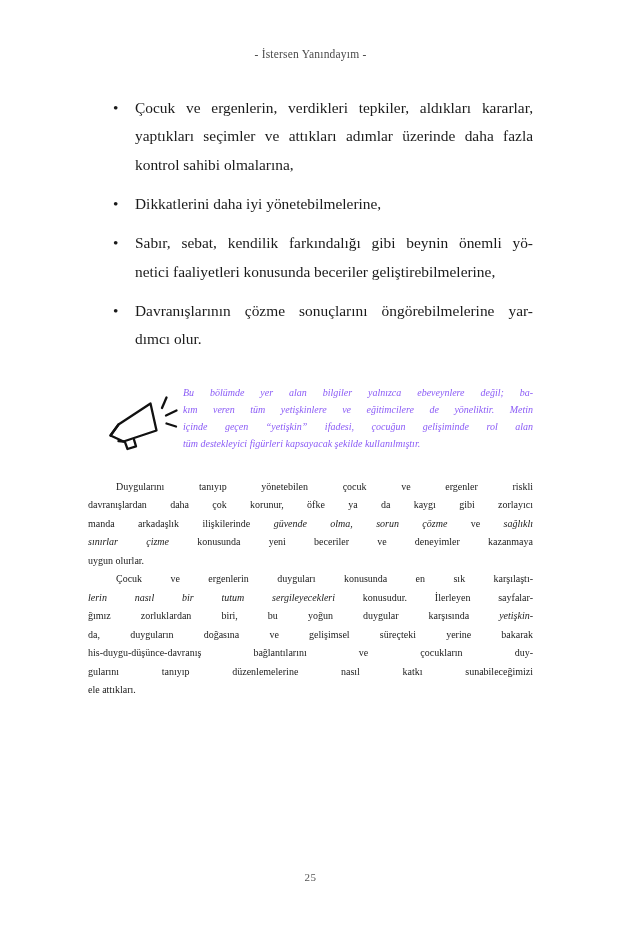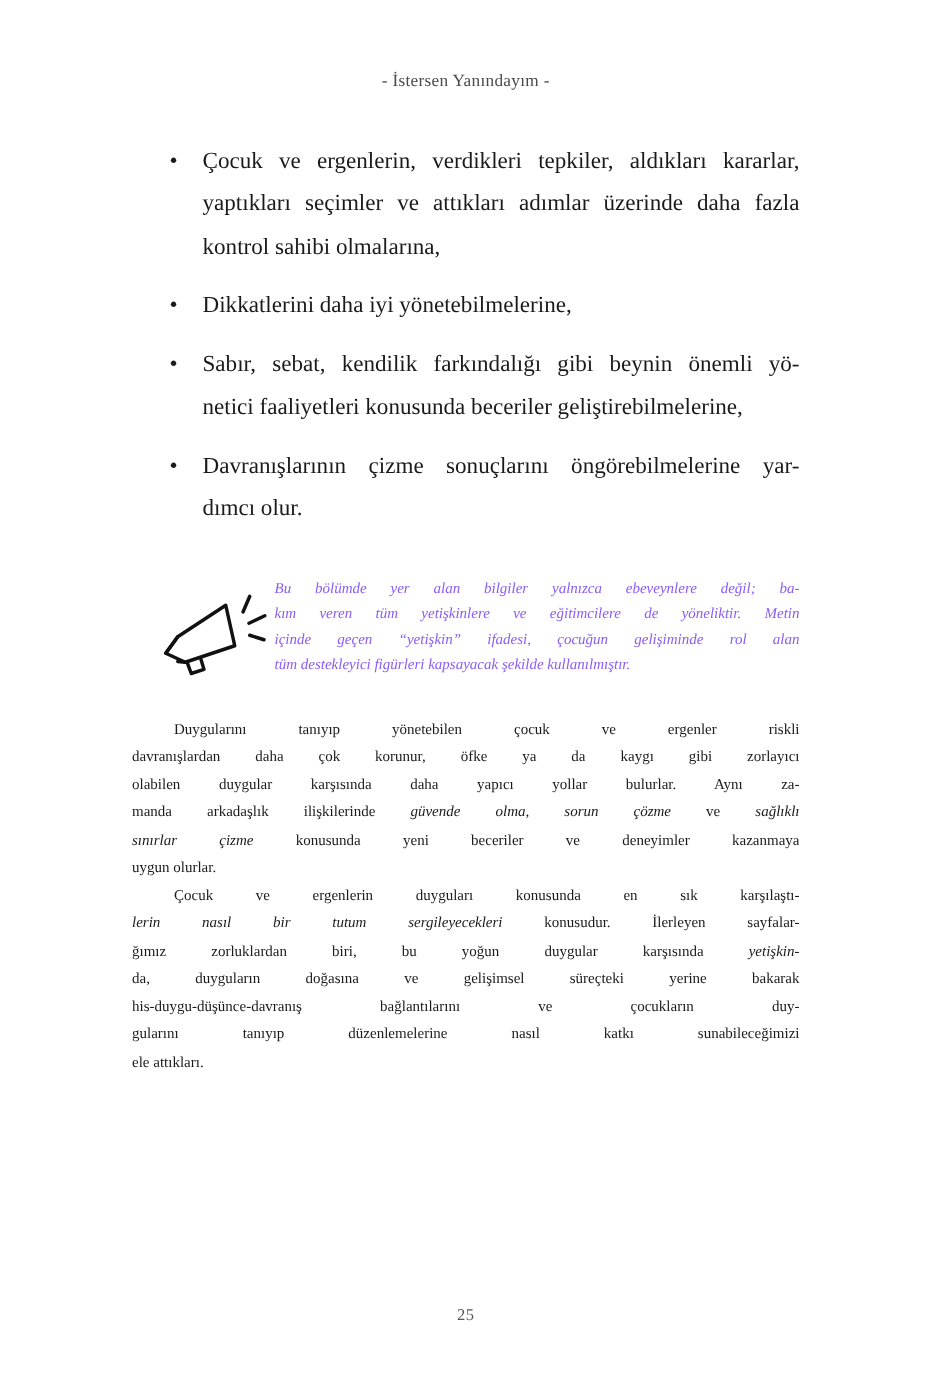--- a/index.html
+++ b/index.html
@@ -195,21 +195,21 @@
       </li>
 
       <li class="bullet-item">
         <span class="bullet-dot">•</span>
         <span class="ln">Sabır, sebat, kendilik farkındalığı gibi beynin önemli yö-</span>
         <span class="ln-last">netici faaliyetleri konusunda beceriler geliştirebilmelerine,</span>
       </li>
 
       <li class="bullet-item">
         <span class="bullet-dot">•</span>
-        <span class="ln">Davranışlarının çizme sonuçlarını öngörebilmelerine yar-</span>
+        <span class="ln">Davranışlarının çözme sonuçlarını öngörebilmelerine yar-</span>
         <span class="ln-last">dımcı olur.</span>
       </li>
 
     </ul>
 
     <div class="callout">
 
       <span class="megaphone-icon">
         <svg viewBox="0 0 74 66" width="74" height="66" aria-hidden="true">
           <g fill="none" stroke="#111111" stroke-width="2.3" stroke-linecap="round" stroke-linejoin="round">
@@ -231,21 +231,20 @@
         <span class="ln-last">tüm destekleyici figürleri kapsayacak şekilde kullanılmıştır.</span>
       </div>
 
     </div>
 
     <div class="para-gap"></div>
 
     <p class="body-para">
       <span class="ln ln-first">Duygularını tanıyıp yönetebilen çocuk ve ergenler riskli</span>
       <span class="ln">davranışlardan daha çok korunur, öfke ya da kaygı gibi zorlayıcı</span>
-      <span class="ln">olabilen duygular karşısında daha yapıcı yollar bulurlar. Aynı za-</span>
       <span class="ln">manda arkadaşlık ilişkilerinde <em>güvende olma, sorun çözme</em> ve <em>sağlıklı</em></span>
       <span class="ln"><em>sınırlar çizme</em> konusunda yeni beceriler ve deneyimler kazanmaya</span>
       <span class="ln-last">uygun olurlar.</span>
     </p>
 
     <p class="body-para">
       <span class="ln ln-first">Çocuk ve ergenlerin duyguları konusunda en sık karşılaştı-</span>
       <span class="ln"><em>lerin nasıl bir tutum sergileyecekleri</em> konusudur. İlerleyen sayfalar-</span>
       <span class="ln">ğımız zorluklardan biri, bu yoğun duygular karşısında <em>yetişkin-</em></span>
       <span class="ln">da, duyguların doğasına ve gelişimsel süreçteki yerine bakarak</span>

